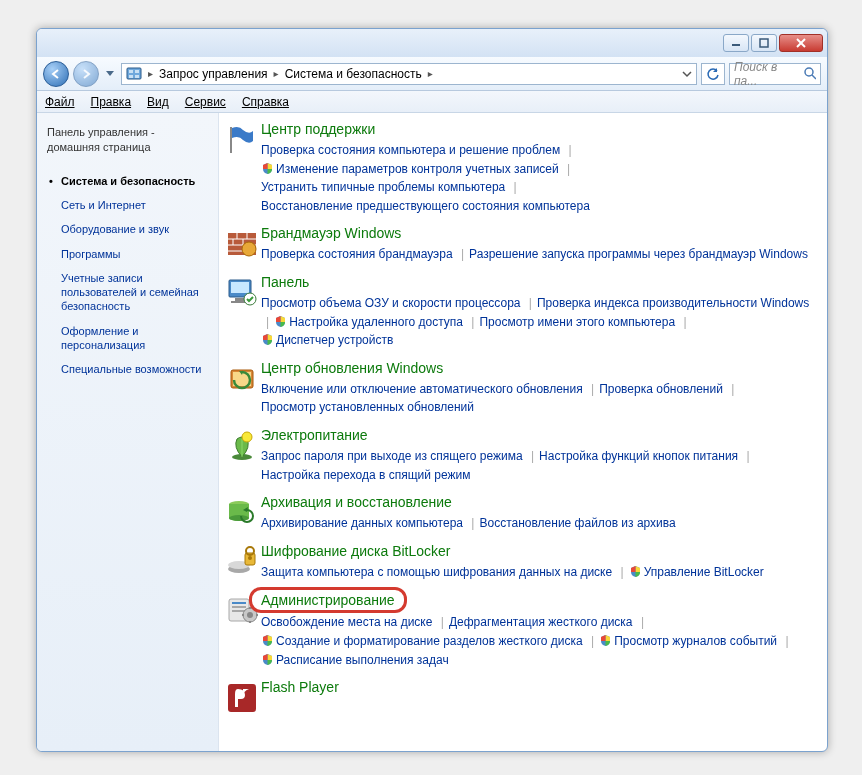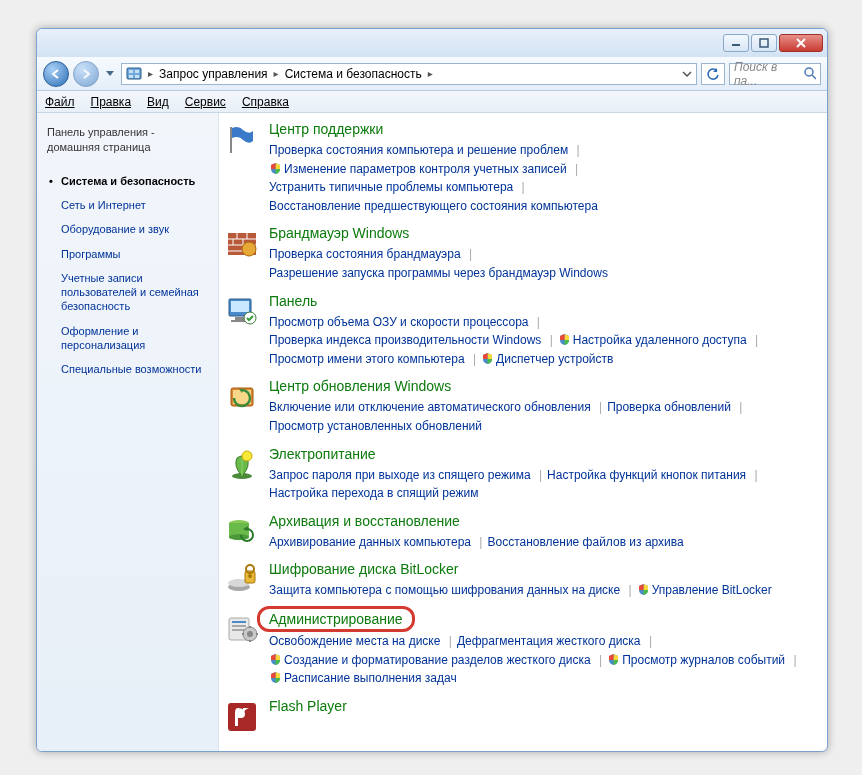--- a/index.html
+++ b/index.html
@@ -24,21 +24,21 @@
 .menubar span { cursor: pointer; }
 .menubar u { text-decoration: underline; }
 .content { display: flex; height: calc(100% - 84px); }
 .sidebar { width: 182px; background: linear-gradient(to bottom, #f2f6fb 0%, #e7eff8 100%); padding: 12px 10px; border-right: 1px solid #dbe4ef; }
 .sidebar .home { color: #333; margin-bottom: 14px; line-height: 1.35; font-size: 11px; }
 .sidebar ul { list-style: none; }
 .sidebar li { padding: 5px 0 5px 14px; color: #003399; cursor: pointer; position: relative; line-height: 1.3; font-size: 11px; }
 .sidebar li.active { color: #000; font-weight: bold; }
 .sidebar li.active::before { content: "•"; position: absolute; left: 2px; color: #000; }
 .main { flex: 1; padding: 8px 14px 8px 6px; overflow-y: auto; }
-.cat { display: flex; gap: 10px; margin-bottom: 10px; align-items: flex-start; }
+.cat { display: flex; gap: 2px; margin-bottom: 10px; align-items: flex-start; }
 .caticon { width: 34px; height: 34px; flex-shrink: 0; margin-top: 2px; }
 .catbody { flex: 1; }
 .cattitle { color: #0c7a0c; font-size: 14px; cursor: pointer; display: inline-block; }
 .cattitle.hl { outline: 3px solid #d43a2f; outline-offset: 1px; border-radius: 8px; padding: 1px 8px; margin-left: -8px; }
 .tasks { margin-top: 4px; line-height: 1.55; }
 .task { color: #003399; cursor: pointer; white-space: nowrap; }
 .tsep { color: #aaa; padding: 0 5px; }
 .shield { display: inline-block; width: 13px; height: 13px; vertical-align: -2px; margin-right: 2px; }
 </style>
 </head>

